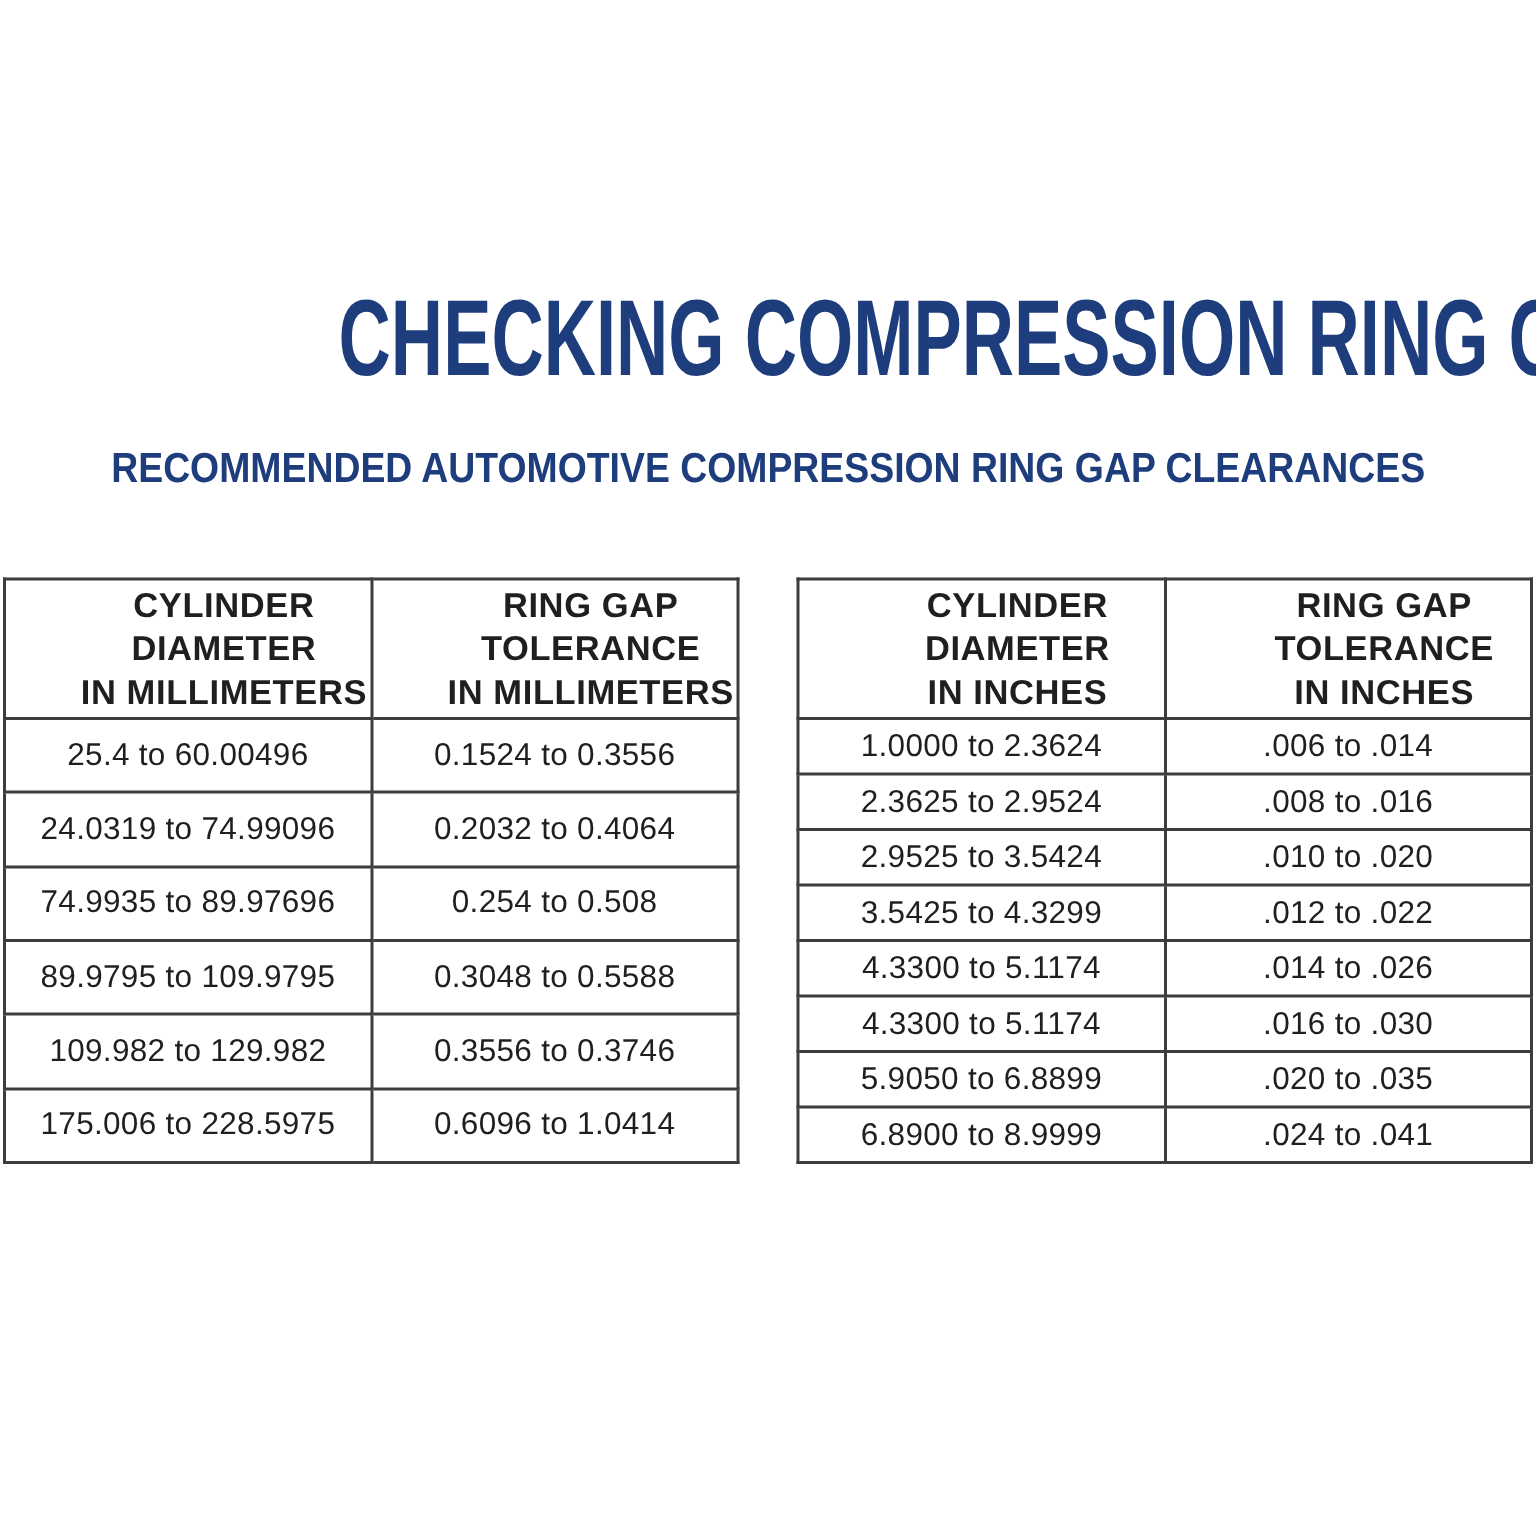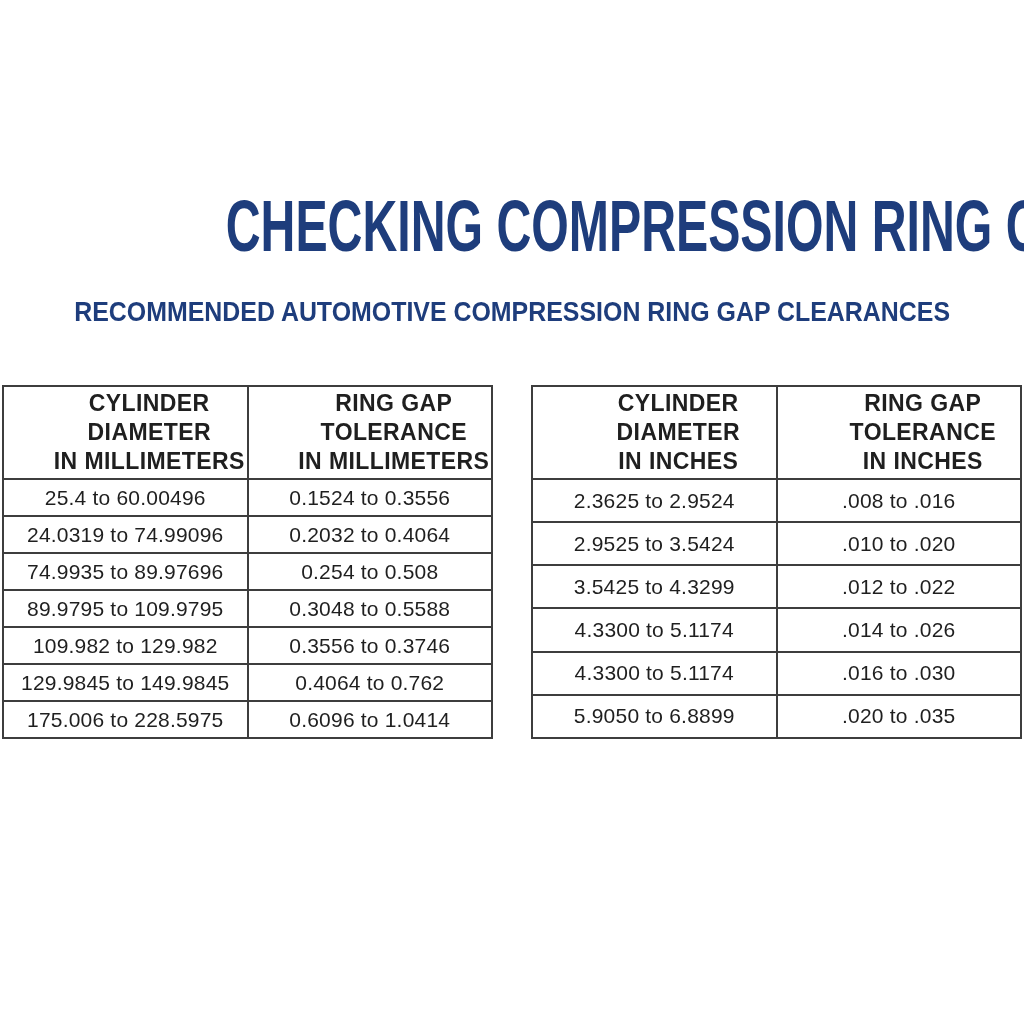--- a/index.html
+++ b/index.html
@@ -107,24 +107,20 @@
         </tr>
         <tr>
           <td>89.9795 to 109.9795</td>
           <td>0.3048 to 0.5588</td>
         </tr>
         <tr>
           <td>109.982 to 129.982</td>
           <td>0.3556 to 0.3746</td>
         </tr>
         <tr>
-          <td>129.9845 to 149.9845</td>
-          <td>0.4064 to 0.762</td>
-        </tr>
-        <tr>
           <td>175.006 to 228.5975</td>
           <td>0.6096 to 1.0414</td>
         </tr>
       </tbody>
     </table>
 
     <table class="spec">
       <thead>
         <tr>
           <th>
@@ -133,20 +129,24 @@
             <span class="hl">IN INCHES</span>
           </th>
           <th>
             <span class="hl">RING GAP</span>
             <span class="hl">TOLERANCE</span>
             <span class="hl">IN INCHES</span>
           </th>
         </tr>
       </thead>
       <tbody>
+        <tr>
+          <td>1.0000 to 2.3624</td>
+          <td>.006 to .014</td>
+        </tr>
         <tr>
           <td>2.3625 to 2.9524</td>
           <td>.008 to .016</td>
         </tr>
         <tr>
           <td>2.9525 to 3.5424</td>
           <td>.010 to .020</td>
         </tr>
         <tr>
           <td>3.5425 to 4.3299</td>
@@ -157,17 +157,21 @@
           <td>.014 to .026</td>
         </tr>
         <tr>
           <td>4.3300 to 5.1174</td>
           <td>.016 to .030</td>
         </tr>
         <tr>
           <td>5.9050 to 6.8899</td>
           <td>.020 to .035</td>
         </tr>
+        <tr>
+          <td>6.8900 to 8.9999</td>
+          <td>.024 to .041</td>
+        </tr>
       </tbody>
     </table>
 
   </div>
 </div>
 
 </body></html>

